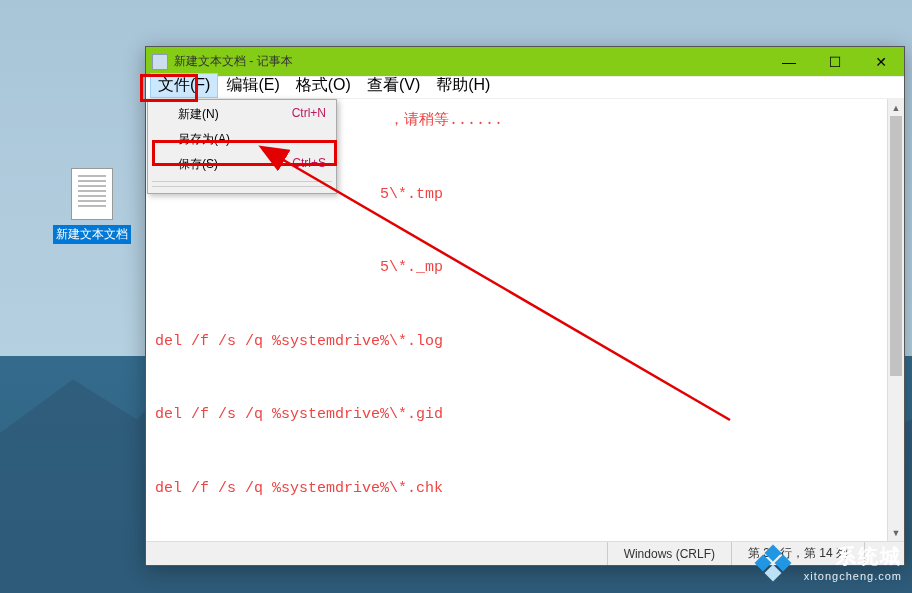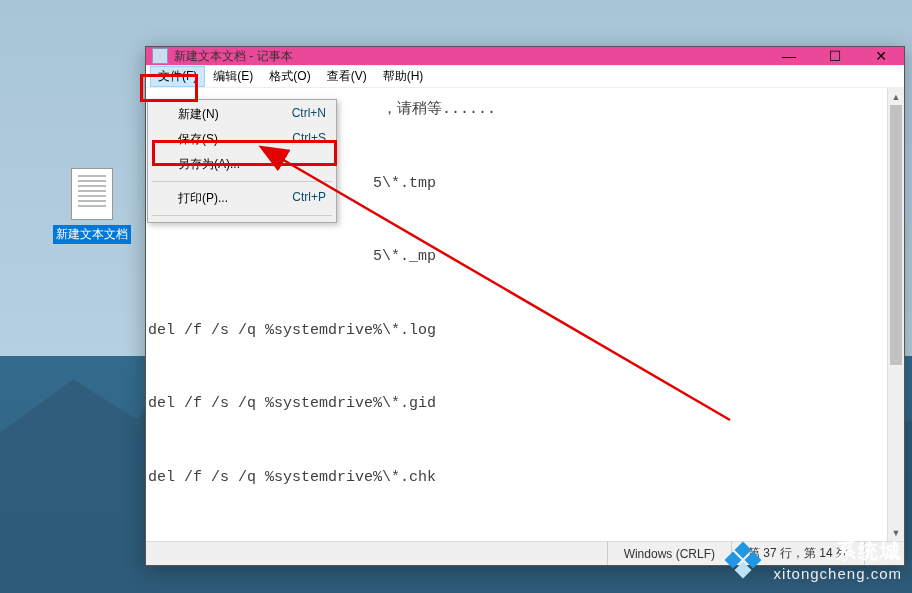--- a/index.html
+++ b/index.html
@@ -64,24 +64,24 @@
   top: 46px;
   width: 760px;
   height: 520px;
   background: #fff;
   border: 1px solid #555;
   box-shadow: 0 4px 20px rgba(0,0,0,0.3);
   display: flex;
   flex-direction: column;
 }
 .titlebar {
-  height: 19px;
-  display: flex;
-  align-items: center;
-  background: #ec4899;
+  height: 30px;
+  display: flex;
+  align-items: center;
+  background: #84cc16;
   border-bottom: 1px solid #eee;
 }
 .titlebar .app-icon {
   width: 16px;
   height: 16px;
   margin: 0 6px;
   background: #cde;
   border: 1px solid #89b;
 }
 .titlebar .title {
@@ -99,50 +99,50 @@
   align-items: center;
   justify-content: center;
   font-size: 14px;
   font-family: "Segoe UI Symbol", sans-serif;
   cursor: pointer;
 }
 
 .menubar {
   height: 22px;
   display: flex;
-  align-items: center;
+  align-items: flex-end;
   background: #fff;
   border-bottom: 1px solid #eee;
-  font-size: 12px;
+  font-size: 16px;
   padding-left: 4px;
 }
 .menubar .menu-item {
   padding: 2px 8px;
   cursor: pointer;
 }
 .menubar .menu-item.active {
   background: #cce8ff;
   border: 1px solid #99d1ff;
   padding: 1px 7px;
 }
 
 .content {
   flex: 1;
   position: relative;
   overflow: hidden;
 }
 .text-area {
   position: absolute;
   inset: 0;
-  padding: 4px 2px;
+  padding: 4px 9px;
   font-family: Consolas, "Courier New", monospace;
   font-size: 15px;
   line-height: 2.45;
   white-space: pre;
-  color: #404040;
+  color: #ef4444;
   overflow-y: auto;
 }
 
 .statusbar {
   height: 24px;
   border-top: 1px solid #ddd;
   display: flex;
   align-items: center;
   justify-content: flex-end;
   font-size: 12px;
@@ -171,21 +171,21 @@
   font-size: 12px;
   z-index: 10;
 }
 .dropdown .item {
   display: flex;
   padding: 4px 8px 4px 28px;
   cursor: pointer;
   gap: 34px;
 }
 .dropdown .item .label { flex: 1; }
-.dropdown .item .shortcut { color: #0c4a6e; }
+.dropdown .item .shortcut { color: #be185d; }
 .dropdown .sep {
   height: 1px;
   background: #ccc;
   margin: 4px 2px;
 }
 
 
 .annot-box {
   position: absolute;
   border: 3px solid #e20000;
@@ -226,21 +226,21 @@
 .watermark .logo .d1 { left: 10px; top: 0; }
 .watermark .logo .d2 { left: 0; top: 10px; }
 .watermark .logo .d3 { left: 20px; top: 10px; }
 .watermark .logo .d4 { left: 10px; top: 20px; background: #bde2f7; }
 .watermark .txt {
   font-family: "Microsoft YaHei", sans-serif;
   color: #fff;
   text-align: right;
 }
 .watermark .txt .big { font-size: 20px; font-weight: bold; letter-spacing: 2px; }
-.watermark .txt .small { font-size: 15px; letter-spacing: 1px; opacity: .9; }
+.watermark .txt .small { font-size: 11px; letter-spacing: 1px; opacity: .9; }
 
 
 .vscroll {
   position: absolute;
   right: 0; top: 0; bottom: 0;
   width: 17px;
   background: #f0f0f0;
   border-left: 1px solid #ddd;
 }
 .vscroll .arrow {
@@ -322,32 +322,28 @@
     <div class="cell">第 37 行，第 14 列</div>
     <div class="cell" style="width:40px"></div>
   </div>
 
   <div class="dropdown">
     <div class="item">
       <span class="label">新建(N)</span>
       <span class="shortcut">Ctrl+N</span>
     </div>
     <div class="item">
+      <span class="label">另存为(A)...</span>
+      <span class="shortcut"></span>
+    </div>
+    <div class="item">
       <span class="label">保存(S)</span>
       <span class="shortcut">Ctrl+S</span>
     </div>
-    <div class="item">
-      <span class="label">另存为(A)...</span>
-      <span class="shortcut"></span>
-    </div>
     <div class="sep"></div>
-    <div class="item">
-      <span class="label">打印(P)...</span>
-      <span class="shortcut">Ctrl+P</span>
-    </div>
     <div class="sep"></div>
   </div>
 
 </div>
 
 <div class="annot-box" style="left:140px; top:74px; width:58px; height:28px;"></div>
 <div class="annot-box" style="left:152px; top:140px; width:185px; height:26px;"></div>
 
 <svg class="arrow-svg">
   <defs>

